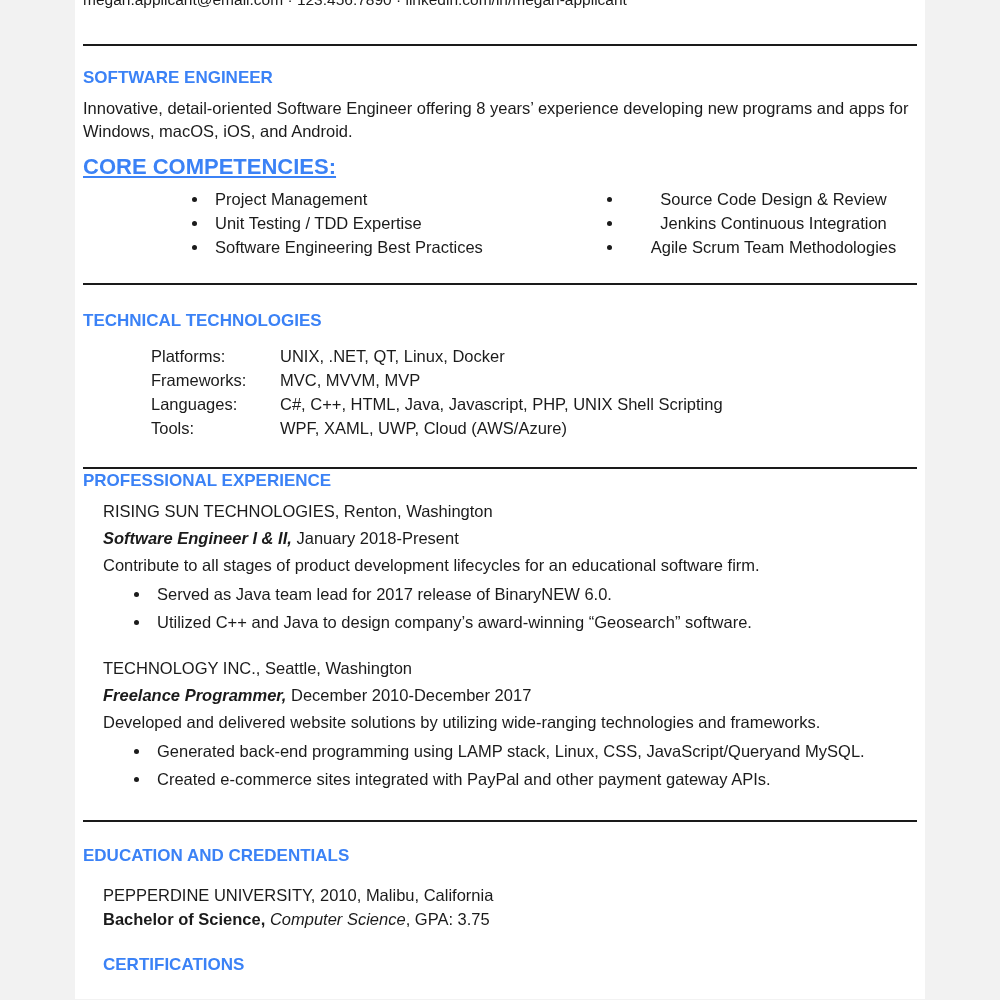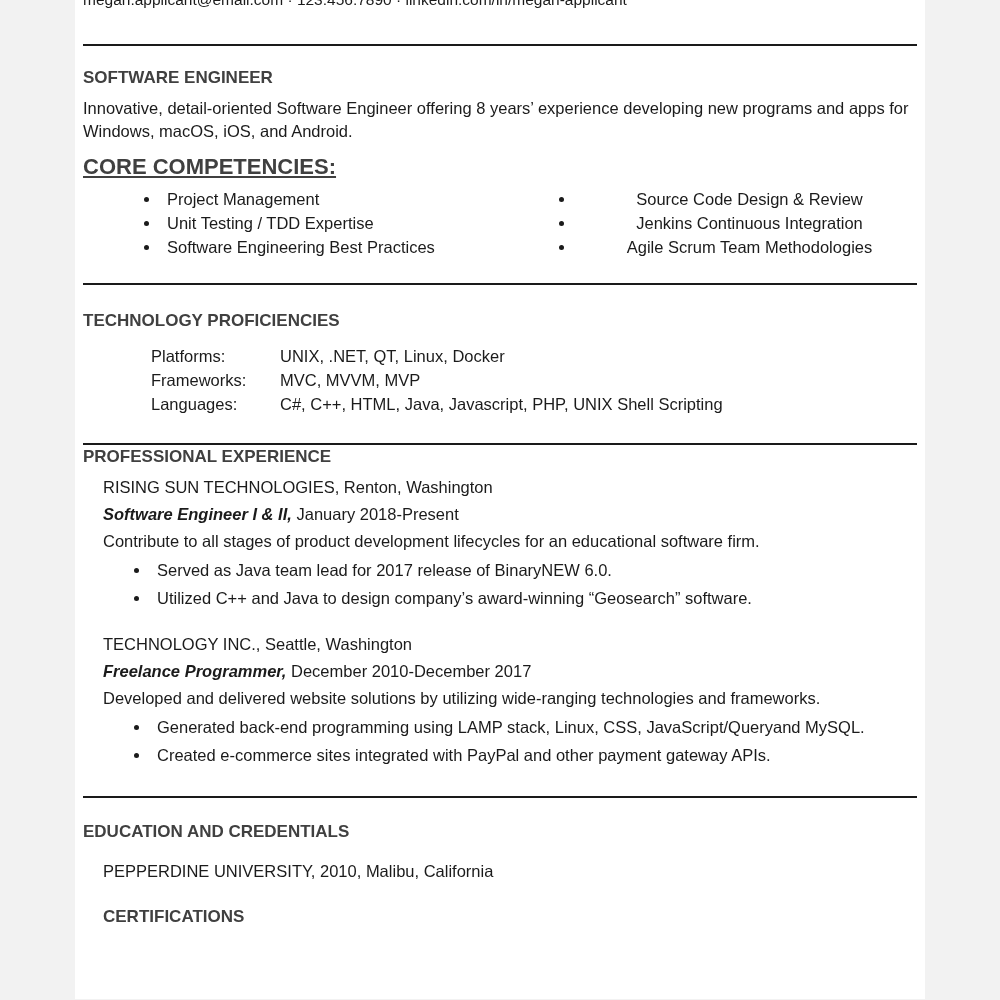--- a/index.html
+++ b/index.html
@@ -32,21 +32,21 @@
     margin: 0;
   }
   .rule-1 { margin-top: 33px; }
   .rule-2 { margin-top: 24px; }
   .rule-3 { margin-top: 27px; }
   .rule-4 { margin-top: 27px; }
   .section-heading {
     font-size: 17px;
     font-weight: 700;
     line-height: 24px;
-    color: #404040;
+    color: #3b82f6;
     margin: 0;
   }
   .h-software { margin-top: 20px; }
   .h-cc { margin-top: 12px; font-size: 22px; text-decoration: underline; }
   .h-tech { margin-top: 24px; }
   .h-pe { }
   .h-edu { margin-top: 22px; }
   .h-cert { margin-top: 22px; }
   .summary-text {
     font-size: 16.5px;
@@ -60,21 +60,21 @@
   }
   .cc-col-left { width: 460px; }
   .cc-col-right { flex: 1; }
   ul.cc-list {
     margin: 0;
     padding-left: 78px;
     font-size: 16.5px;
     line-height: 24px;
   }
   .cc-col-right ul.cc-list { padding-left: 33px; text-align: center; }
-  ul.cc-list li { padding-left: 6px; }
+  ul.cc-list li { padding-left: 6px; margin-left: 48px; }
   .tech-table { margin-top: 11px; }
   .tech-row {
     display: flex;
     font-size: 16.5px;
     line-height: 24px;
     justify-content: space-between;
   }
   .tech-label {
     width: 129px;
     margin-left: 68px;
@@ -133,33 +133,37 @@
             <li>Jenkins Continuous Integration</li>
             <li>Agile Scrum Team Methodologies</li>
           </ul>
         </div>
       </div>
     </div>
 
     <hr class="rule rule-2">
 
     <div>
-      <h2 class="section-heading h-tech">TECHNOLOGY PROFICIENCIES</h2>
+      <h2 class="section-heading h-tech">TECHNICAL TECHNOLOGIES</h2>
       <div class="tech-table">
         <div class="tech-row">
           <span class="tech-label">Platforms:</span>
           <span class="tech-value">UNIX, .NET, QT, Linux, Docker</span>
         </div>
         <div class="tech-row">
           <span class="tech-label">Frameworks:</span>
           <span class="tech-value">MVC, MVVM, MVP</span>
         </div>
         <div class="tech-row">
           <span class="tech-label">Languages:</span>
           <span class="tech-value">C#, C++, HTML, Java, Javascript, PHP, UNIX Shell Scripting</span>
+        </div>
+        <div class="tech-row">
+          <span class="tech-label">Tools:</span>
+          <span class="tech-value">WPF, XAML, UWP, Cloud (AWS/Azure)</span>
         </div>
       </div>
     </div>
 
     <hr class="rule rule-3">
 
     <div>
       <h2 class="section-heading h-pe">PROFESSIONAL EXPERIENCE</h2>
 
       <div class="job job-1">
@@ -182,20 +186,21 @@
         </ul>
       </div>
     </div>
 
     <hr class="rule rule-4">
 
     <div>
       <h2 class="section-heading h-edu">EDUCATION AND CREDENTIALS</h2>
       <div class="edu-block">
         <div class="edu-school">PEPPERDINE UNIVERSITY, 2010, Malibu, California</div>
+        <div class="edu-degree"><span class="deg-bold">Bachelor of Science,</span><span class="deg-italic"> Computer Science</span><span>, GPA: 3.75</span></div>
       </div>
       <div class="h-cert-wrap">
         <h2 class="section-heading h-cert">CERTIFICATIONS</h2>
       </div>
     </div>
 
   </div>
 </div>
 
 </body></html>

